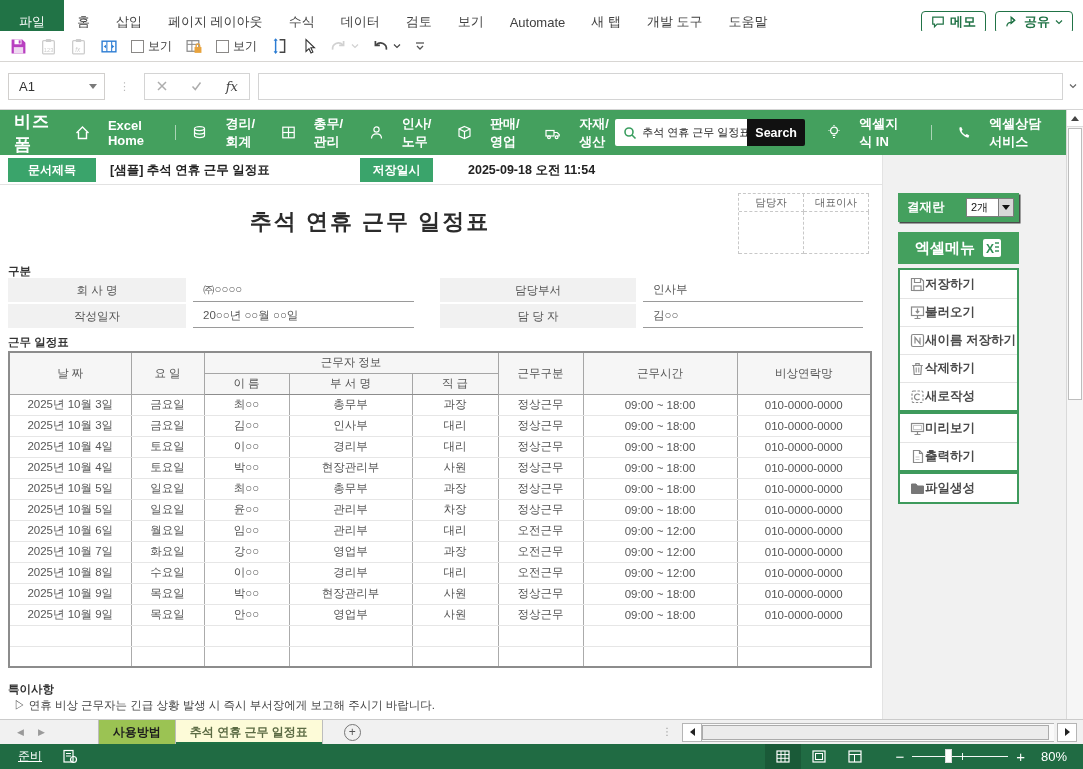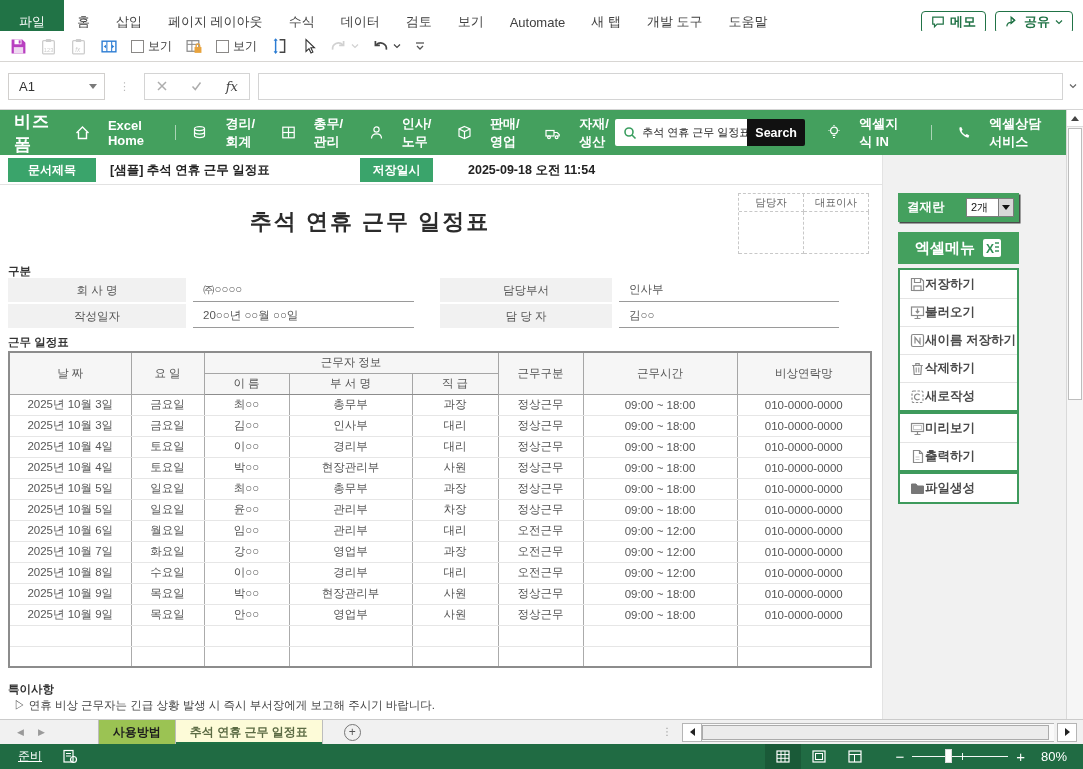--- a/index.html
+++ b/index.html
@@ -64,21 +64,21 @@
 .ap-h{height:18px;font-size:10.5px;color:#666;display:flex;align-items:center;justify-content:center;border-right:1px dashed #c8c8c8;border-bottom:1px dashed #c8c8c8;}
 .ap-c{height:42px;border-right:1px dashed #c8c8c8;border-bottom:1px dashed #c8c8c8;}
 #doc-title{position:absolute;left:0;top:22px;width:740px;text-align:center;font-size:22px;font-weight:700;color:#2b2b2b;letter-spacing:2px;}
 .sec-label{position:absolute;left:8px;font-size:11.5px;font-weight:700;color:#333;}
 #sec-info{top:79px;} #sec-sched{top:150px;} #sec-notes{top:497px;}
 #infogrid{position:absolute;left:8px;top:93px;}
 .frow{display:flex;height:24px;margin-bottom:2px;align-items:stretch;}
 .flabel{width:178px;background:#f1f1f1;display:flex;align-items:center;justify-content:center;font-size:11.5px;color:#555;}
 .fval{width:221px;margin-left:7px;border-bottom:1px solid #9a9a9a;display:flex;align-items:center;padding-left:10px;font-size:11.5px;color:#555;}
 .fspacer{width:26px;}
-.flabel.c2{width:172px;}
+.flabel.c2{width:196px;}
 .fval.c2{width:220px;}
 #sched-table{position:absolute;left:8px;top:166px;border-collapse:collapse;table-layout:fixed;width:862px;font-size:11.5px;color:#555;border:2px solid #8c8c8c;}
 #sched-table th{border:1px solid #a6a6a6;background:#f6f6f6;font-weight:400;height:21px;text-align:center;}
 #sched-table thead tr:last-child th{border-bottom:1px solid #8c8c8c;}
 #sched-table td{border-left:1px solid #ababab;border-right:1px solid #ababab;border-bottom:1px solid #e6e6e6;height:21px;text-align:center;overflow:hidden;white-space:nowrap;}
 #doc-note{position:absolute;left:14px;top:513px;font-size:11.5px;color:#444;}
 
 
 #rpanel{position:absolute;top:155px;left:882px;width:184px;height:564px;background:#f1f1f1;border-left:1px solid #e3e3e3;}
 #gyeoljae{position:absolute;left:15px;top:38px;width:121px;height:29px;background:var(--nav);box-shadow:1.5px 1.5px 0 rgba(45,45,45,.85);display:flex;align-items:center;padding:0 5px 0 9px;}

